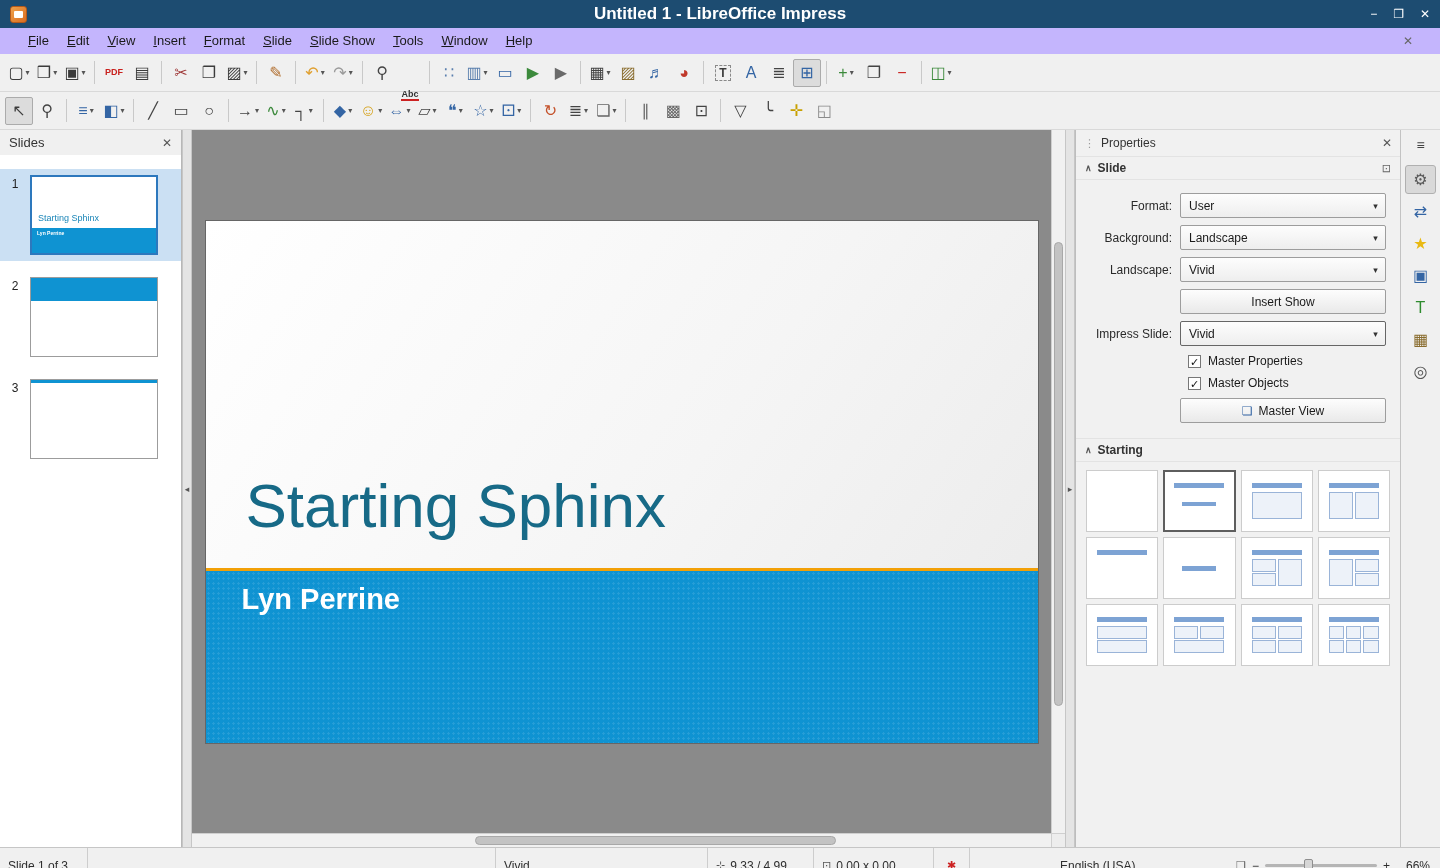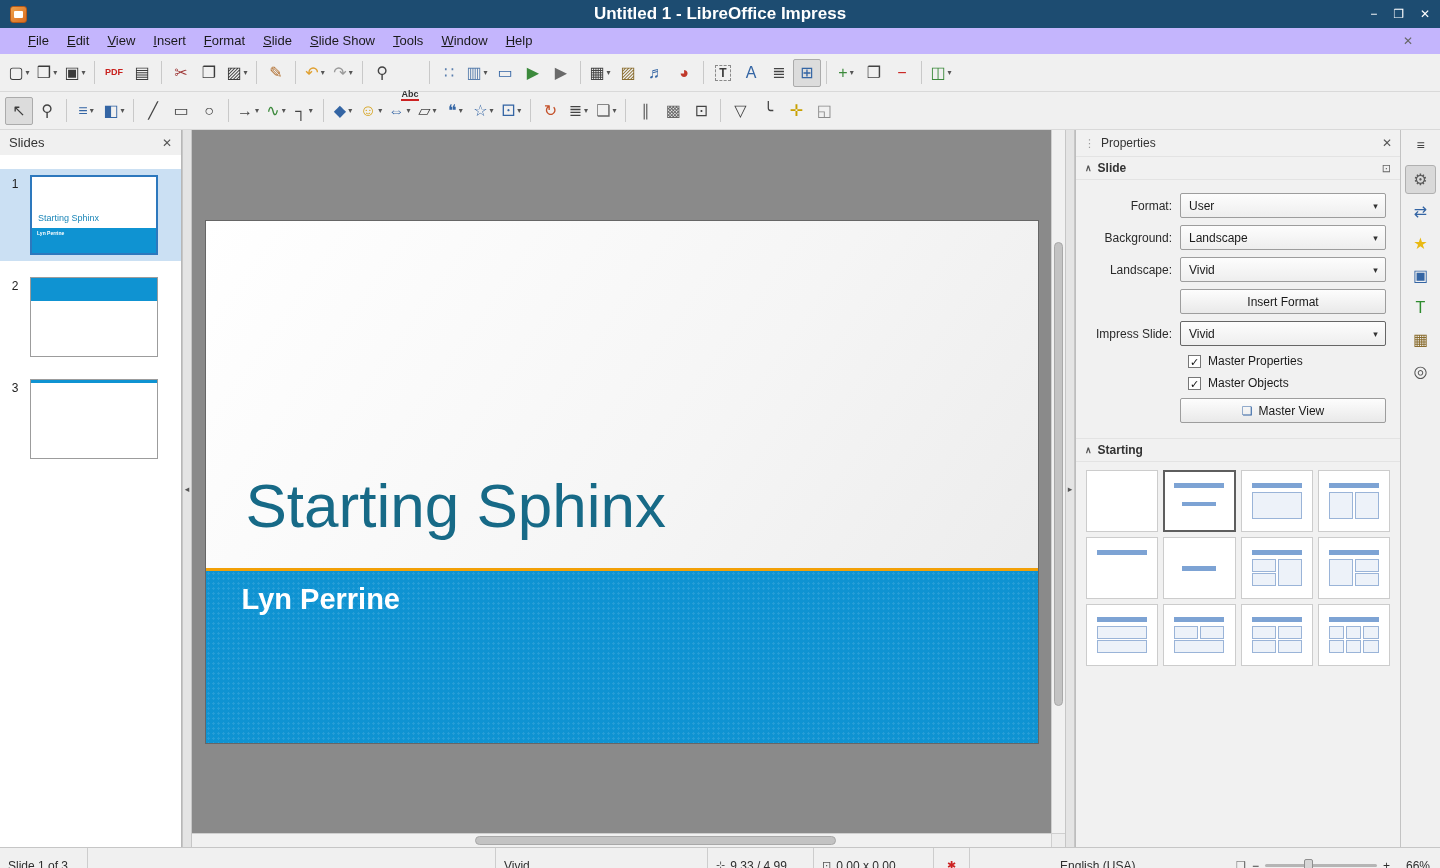--- a/index.html
+++ b/index.html
@@ -449,21 +449,21 @@
       <div class="prop-row">
         <span class="prop-label" data-name="background-label">Landscape:</span>
         <div class="dropdown" data-name="background-dropdown">
           <span data-name="background-value">Vivid</span>
           <span class="arrow" data-name="chevron-down-icon">▾</span>
         </div>
       </div>
       <div class="prop-row">
         <span class="prop-label"></span>
         <button class="pbtn" data-name="insert-image-button">
-          <span>Insert Format</span>
+          <span>Insert Show</span>
         </button>
       </div>
       <div class="prop-row">
         <span class="prop-label" data-name="master-slide-label">Impress Slide:</span>
         <div class="dropdown focused" data-name="master-slide-dropdown">
           <span data-name="master-slide-value">Vivid</span>
           <span class="arrow" data-name="chevron-down-icon">▾</span>
         </div>
       </div>
       <div class="cb-row" data-name="master-background-checkbox">

